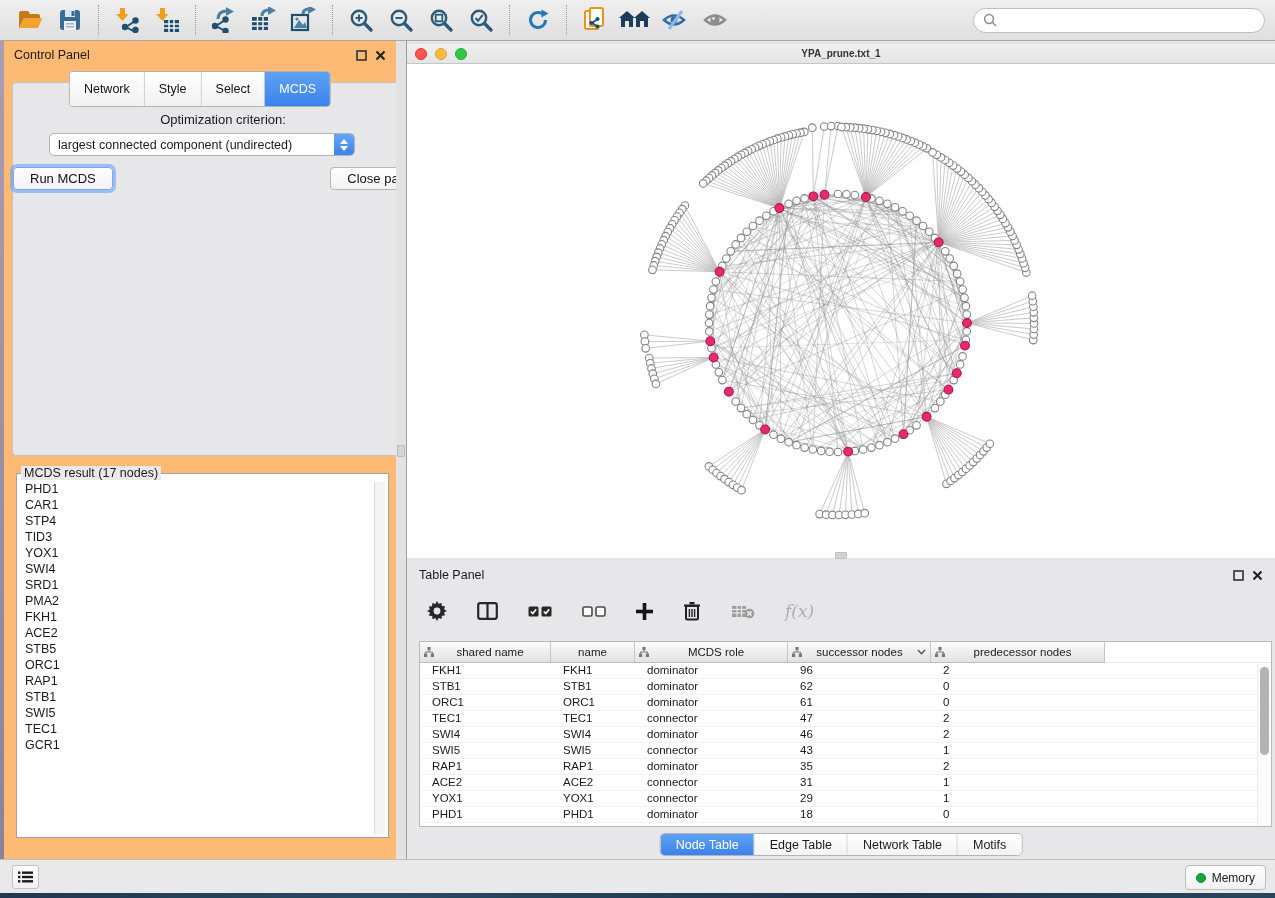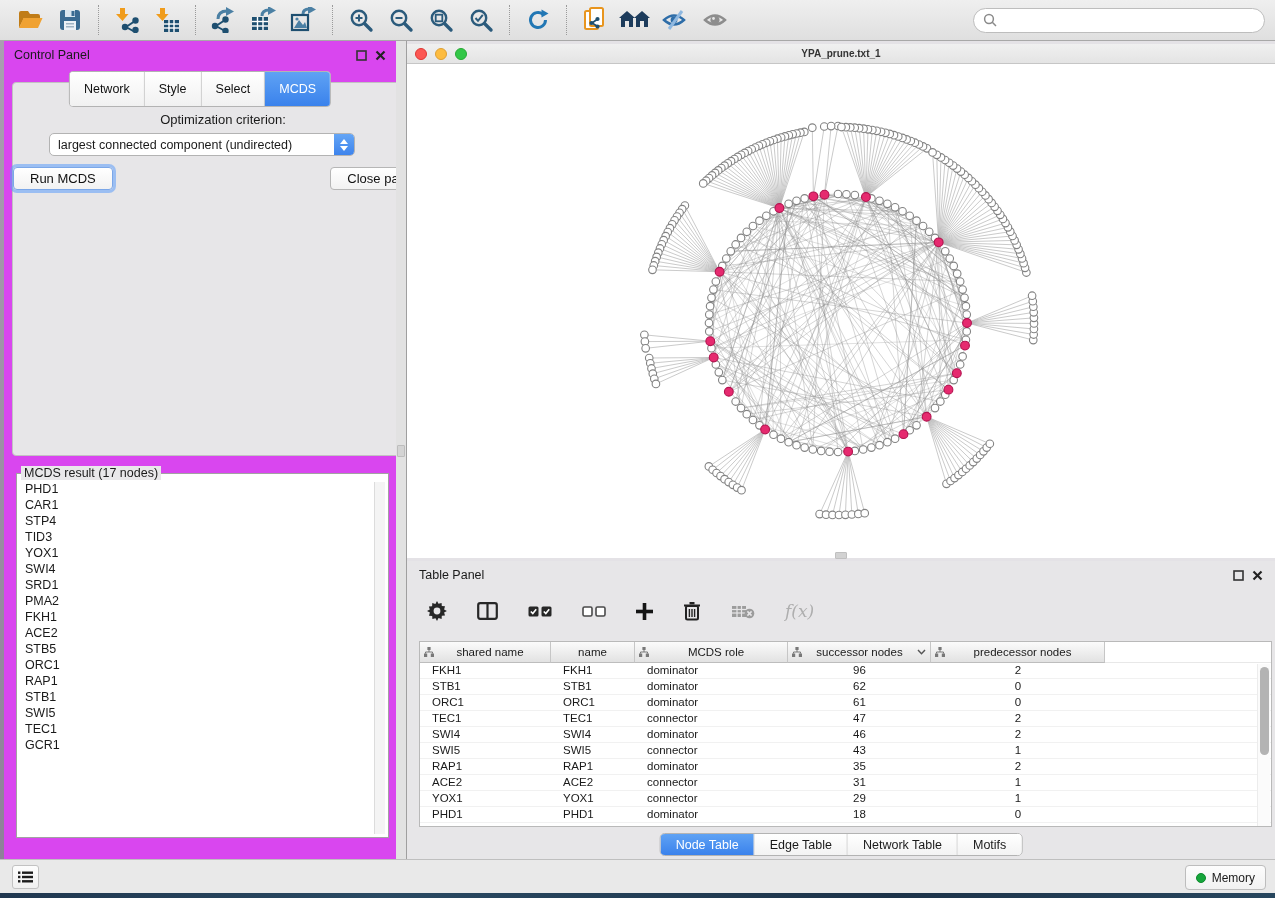--- a/index.html
+++ b/index.html
@@ -16,21 +16,21 @@
     border-radius:13px; display:flex; align-items:center; padding:0 9px; }
   .searchbox input { border:none; outline:none; flex:1; font-size:12px; background:transparent; font-family:inherit; }
 
   
   .desktop-left { position:absolute; left:0; top:41px; width:4px; height:852px;
     background:linear-gradient(#aa9db1,#8d7f98); }
   .desktop-bottom { position:absolute; left:0; top:893px; width:1275px; height:5px;
     background:linear-gradient(90deg,#20374f,#2a4a63 30%,#1d3349 70%,#27465e); }
 
   
-  .control-panel { position:absolute; left:4px; top:41px; width:392px; height:818px; background:#d946ef; }
+  .control-panel { position:absolute; left:4px; top:41px; width:392px; height:818px; background:#fdba74; }
   .panel-titlebar { height:28px; display:flex; align-items:center; padding:0 10px; font-size:12.5px; }
   .panel-titlebar .ttl { flex:1; }
   .winbtns { display:flex; gap:8px; align-items:center; }
   .cp-tabs { position:absolute; left:50%; transform:translateX(-50%); top:30px; height:36px; display:flex;
     border:1px solid #b3b3b3; border-radius:4px; overflow:hidden; background:#fff; z-index:3; }
   .cp-tab { padding:0 14px; font-size:12.5px; display:flex; align-items:center; background:linear-gradient(#fff,#f1f1f1);
     border-right:1px solid #c9c9c9; color:#111; }
   .cp-tab:last-child { border-right:none; }
   .cp-tab.active { background:linear-gradient(#5fa2f4,#3a82ec); color:#fff; }
   .cp-box { position:absolute; left:8px; top:41px; width:422px; height:374px; background:#e7e6e8;
@@ -72,21 +72,21 @@
   .tp-toolbar .ticon { display:flex; align-items:center; justify-content:center; }
   .tbl { position:absolute; left:12px; top:80px; width:853px; height:186px; background:#fff; border:1px solid #b9b9b9; }
   .tbl-head { display:grid; grid-template-columns:131px 84px 153px 143px 174px 1fr; height:21px; }
   .th { background:linear-gradient(#fbfbfb,#e2e2e2); border-right:1px solid #c6c6c6; border-bottom:1px solid #bdbdbd;
     display:flex; align-items:center; font-size:11.5px; padding:0 4px; position:relative; }
   .th .lbl { flex:1; text-align:center; }
   .th.filler { background:#fff; border-right:none; border-bottom:1px solid #e8e8e8; }
   .tbl-rows { position:relative; }
   .trow { display:grid; grid-template-columns:131px 84px 153px 143px 174px 1fr; height:16px; border-bottom:1px solid #f1f1f1; }
   .trow div { font-size:11.5px; line-height:15px; padding:0 12px; white-space:nowrap; }
-  .trow .num { text-align:center; }
+  .trow .num { text-align:left; }
   .tbl-scroll { position:absolute; right:1px; top:22px; width:13px; height:162px; background:#fbfbfb; border-left:1px solid #ececec; }
   .tbl-scroll .thumb { position:absolute; left:2px; top:3px; width:9px; height:88px; background:#b3b3b3; border-radius:5px; }
   .tp-tabs { position:absolute; left:50%; transform:translateX(-50%); top:272px; height:23px; display:flex;
     border:1px solid #b3b3b3; border-radius:5px; overflow:hidden; background:#fff; }
   .tp-tab { padding:0 15px; font-size:12.5px; display:flex; align-items:center; background:linear-gradient(#fff,#f3f3f3);
     border-right:1px solid #c9c9c9; }
   .tp-tab:last-child { border-right:none; }
   .tp-tab.active { background:linear-gradient(#5fa2f4,#3a82ec); color:#fff; }
 
   

